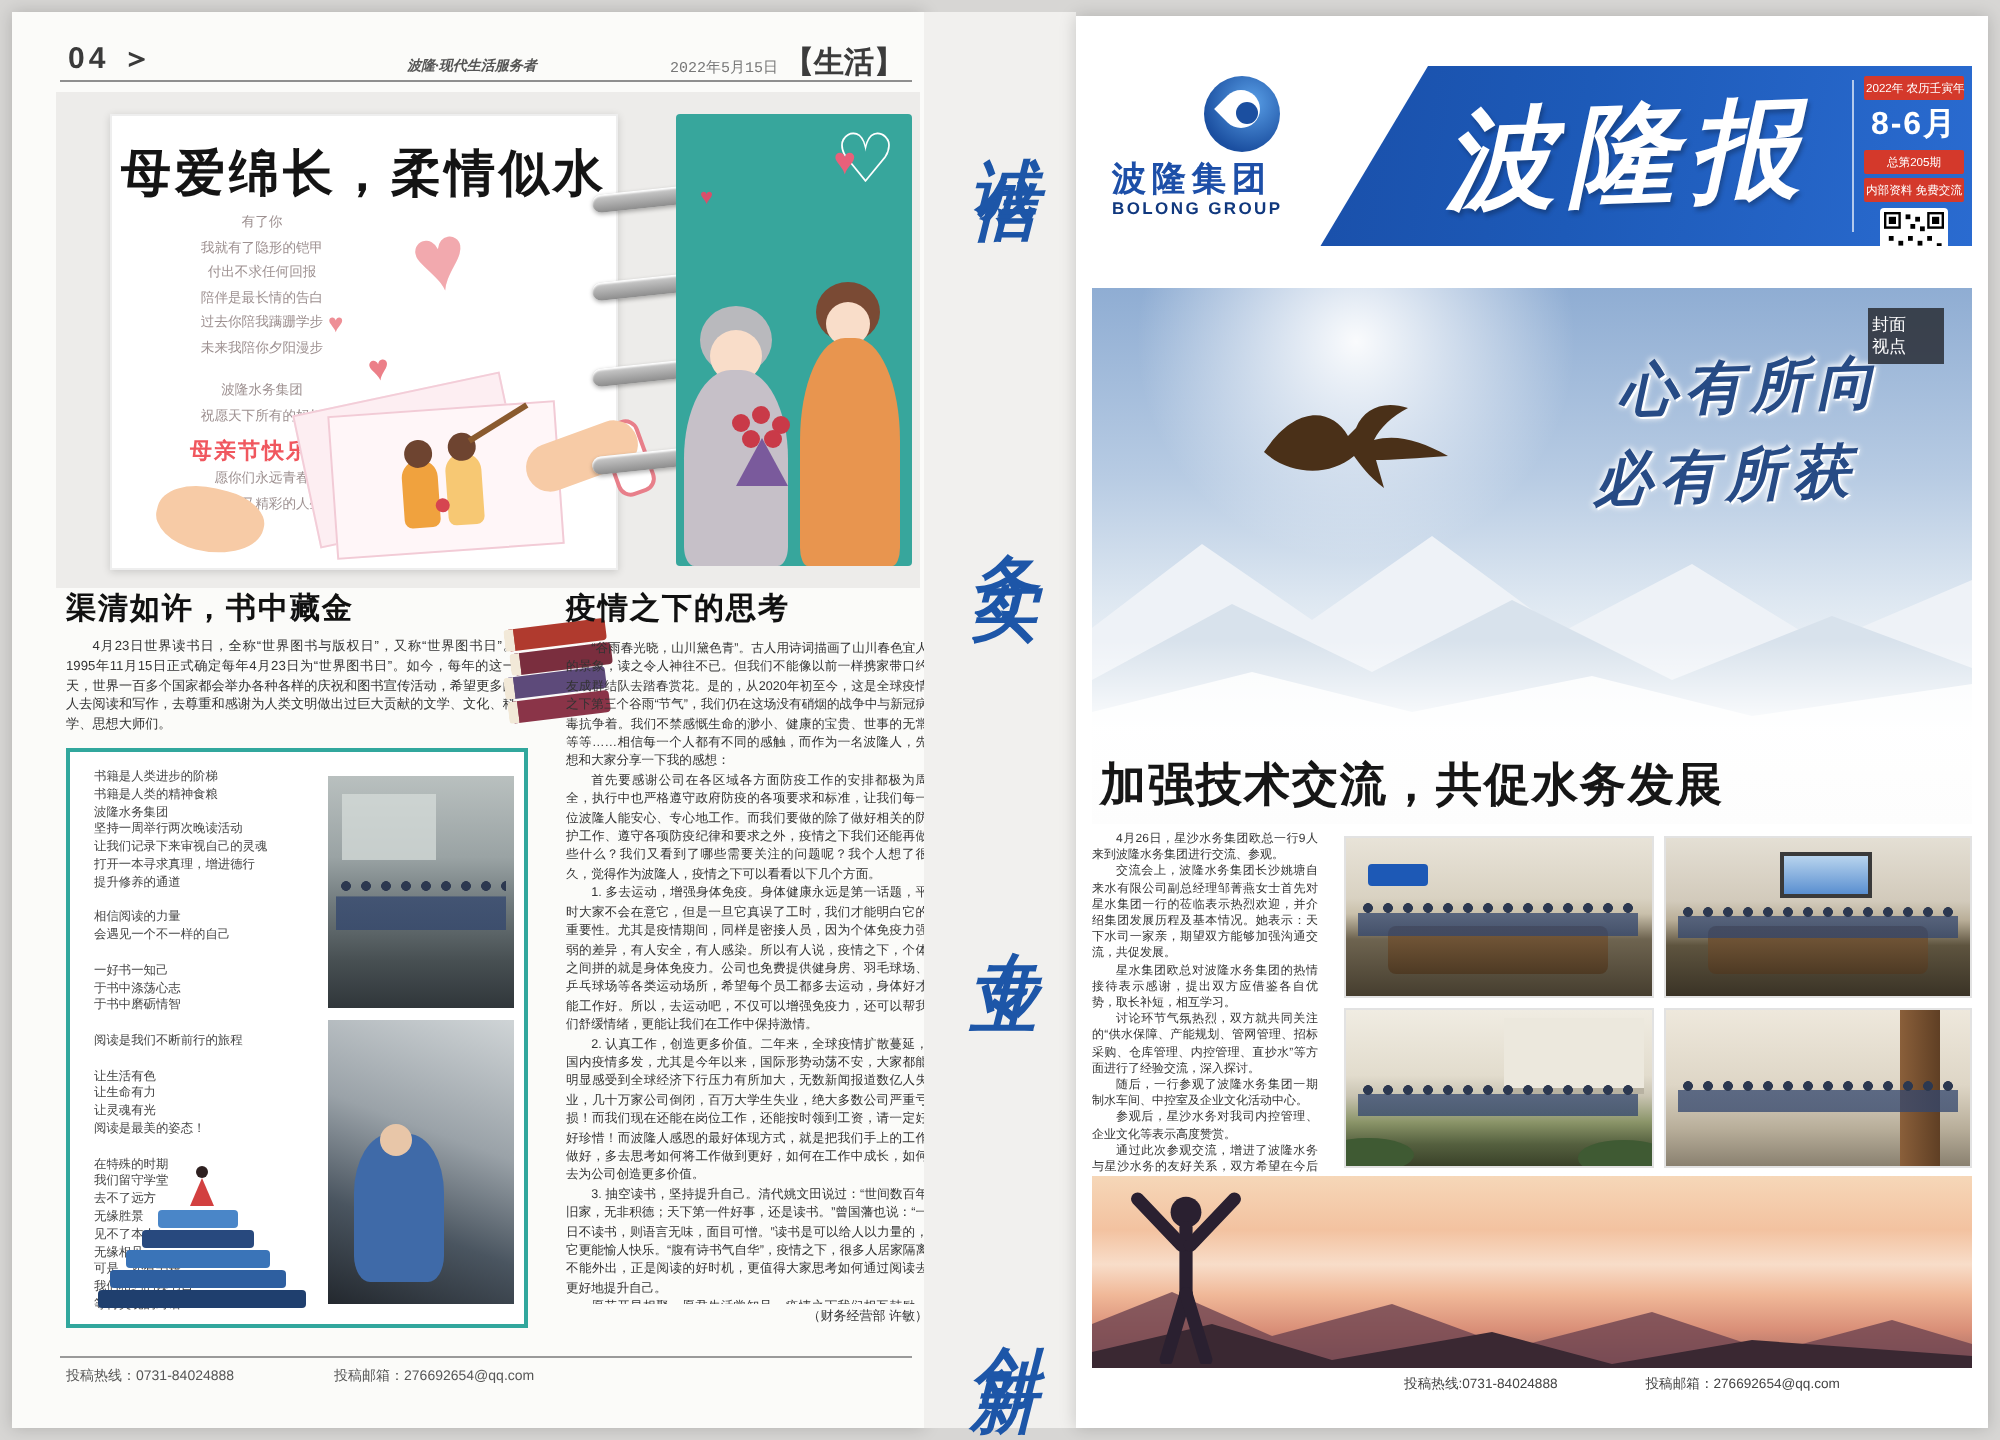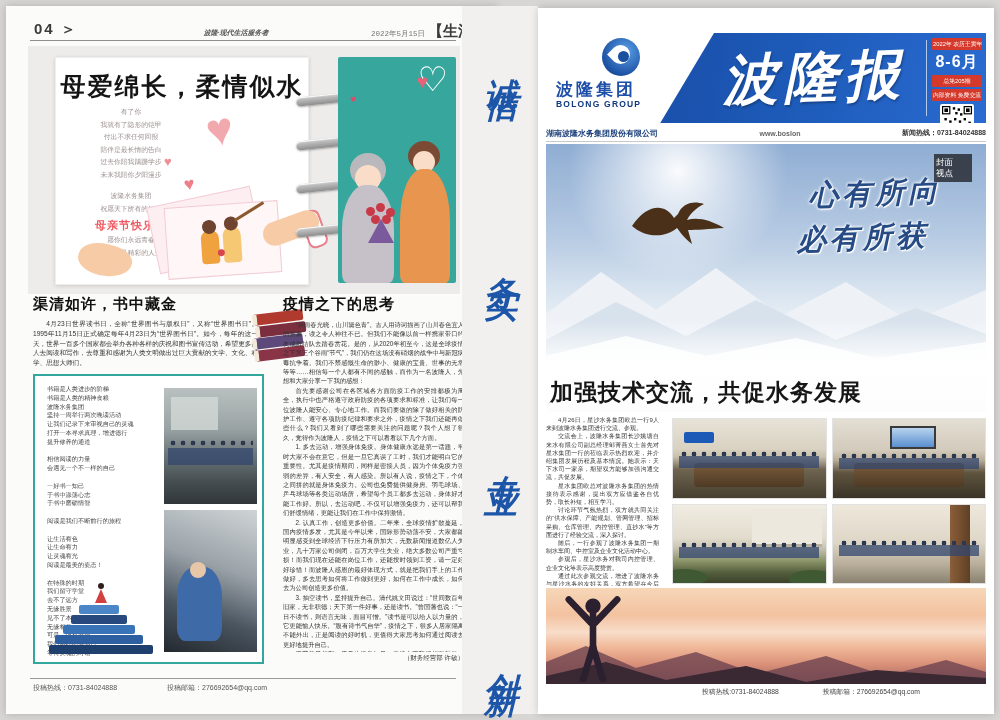--- a/index.html
+++ b/index.html
@@ -1,20 +1,20 @@
 <!DOCTYPE html>
 <html><head>
 <meta charset="utf-8">
 <style>
   html,body{margin:0;padding:0;}
   body{background:#d7d6d4;font-family:"Liberation Sans",sans-serif;}
   #canvas{position:relative;width:1000px;height:720px;overflow:hidden;background:#d7d6d4;}
   .abs{position:absolute;}
   
-  .page-left{position:absolute;left:6px;top:6px;width:456px;height:708px;background:#fbfbf9;box-shadow:0 0 8px rgba(0,0,0,.18);padding-left:36px;}
+  .page-left{position:absolute;left:6px;top:6px;width:456px;height:708px;background:#fbfbf9;box-shadow:0 0 8px rgba(0,0,0,.18);}
   .spine{position:absolute;left:462px;top:6px;width:76px;height:708px;background:#f1f0ee;}
   .page-right{position:absolute;left:538px;top:8px;width:456px;height:706px;background:#ffffff;box-shadow:0 0 8px rgba(0,0,0,.18);}
   
   .lp-pageno{left:28px;top:14px;font-size:15px;font-weight:800;color:#3a3a3a;letter-spacing:2px;}
   .lp-rule{left:24px;top:34px;width:426px;height:1px;background:#8f8f8f;}
   .lp-slogan{left:150px;top:22px;width:160px;text-align:center;font-size:7px;font-style:italic;font-weight:700;color:#555;font-family:"Liberation Serif",serif;}
   .lp-date{right:8px;top:18px;font-size:7.5px;color:#777;font-family:Liberation Mono, monospace;}
   .lp-section{right:8px;top:14px;font-size:15px;font-weight:800;color:#3c3c3c;display:inline;}
   .lp-datewrap{right:10px;top:16px;display:flex;align-items:baseline;gap:3px;}
   
@@ -338,25 +338,20 @@
             <rect x="17" y="16" width="2" height="2" fill="#000"></rect>
               <rect x="10" y="20" width="2" height="2" fill="#000"></rect>
               <rect x="14" y="22" width="2" height="2" fill="#000"></rect>
               <rect x="19" y="20" width="2" height="2" fill="#000"></rect>
             <rect x="22" y="22" width="2" height="2" fill="#000"></rect>
           </svg>
         </div>
       </div>
     </div>
 
-    <div class="abs mast-strip">
-      <span class="strip-company">湖南波隆水务集团股份有限公司</span>
-      <span class="strip-site">www.boslon</span>
-      <span class="strip-hotline"><span>新闻热线：</span><span>0731-84024888</span></span>
-    </div>
 
     <div class="abs cover">
       <svg class="cover-mtn" viewBox="0 0 440 130" preserveAspectRatio="none" xmlns="http://www.w3.org/2000/svg">
         <path fill="#eef2f7" d="M0 70 L55 28 L110 66 L170 24 L235 72 L300 38 L365 78 L440 46 L440 130 L0 130 Z"></path>
         <path fill="#d8e2ec" d="M0 96 L70 58 L140 92 L210 56 L290 96 L370 64 L440 90 L440 130 L0 130 Z"></path>
         <path fill="#ffffff" opacity="0.85" d="M0 112 L80 92 L160 112 L250 94 L330 114 L440 98 L440 130 L0 130 Z"></path>
       </svg>
       <div class="cloudband"></div>
       <svg class="eagle" viewBox="0 0 100 62" xmlns="http://www.w3.org/2000/svg">
         <path fill="#4a3018" d="M2 34 C18 10 36 12 44 26 L48 22 C52 12 62 8 74 12 C66 16 60 22 57 28 C68 25 80 28 94 36 C79 37 66 38 58 38 L62 52 C54 46 50 40 47 36 C34 47 14 45 2 34 Z"></path>

